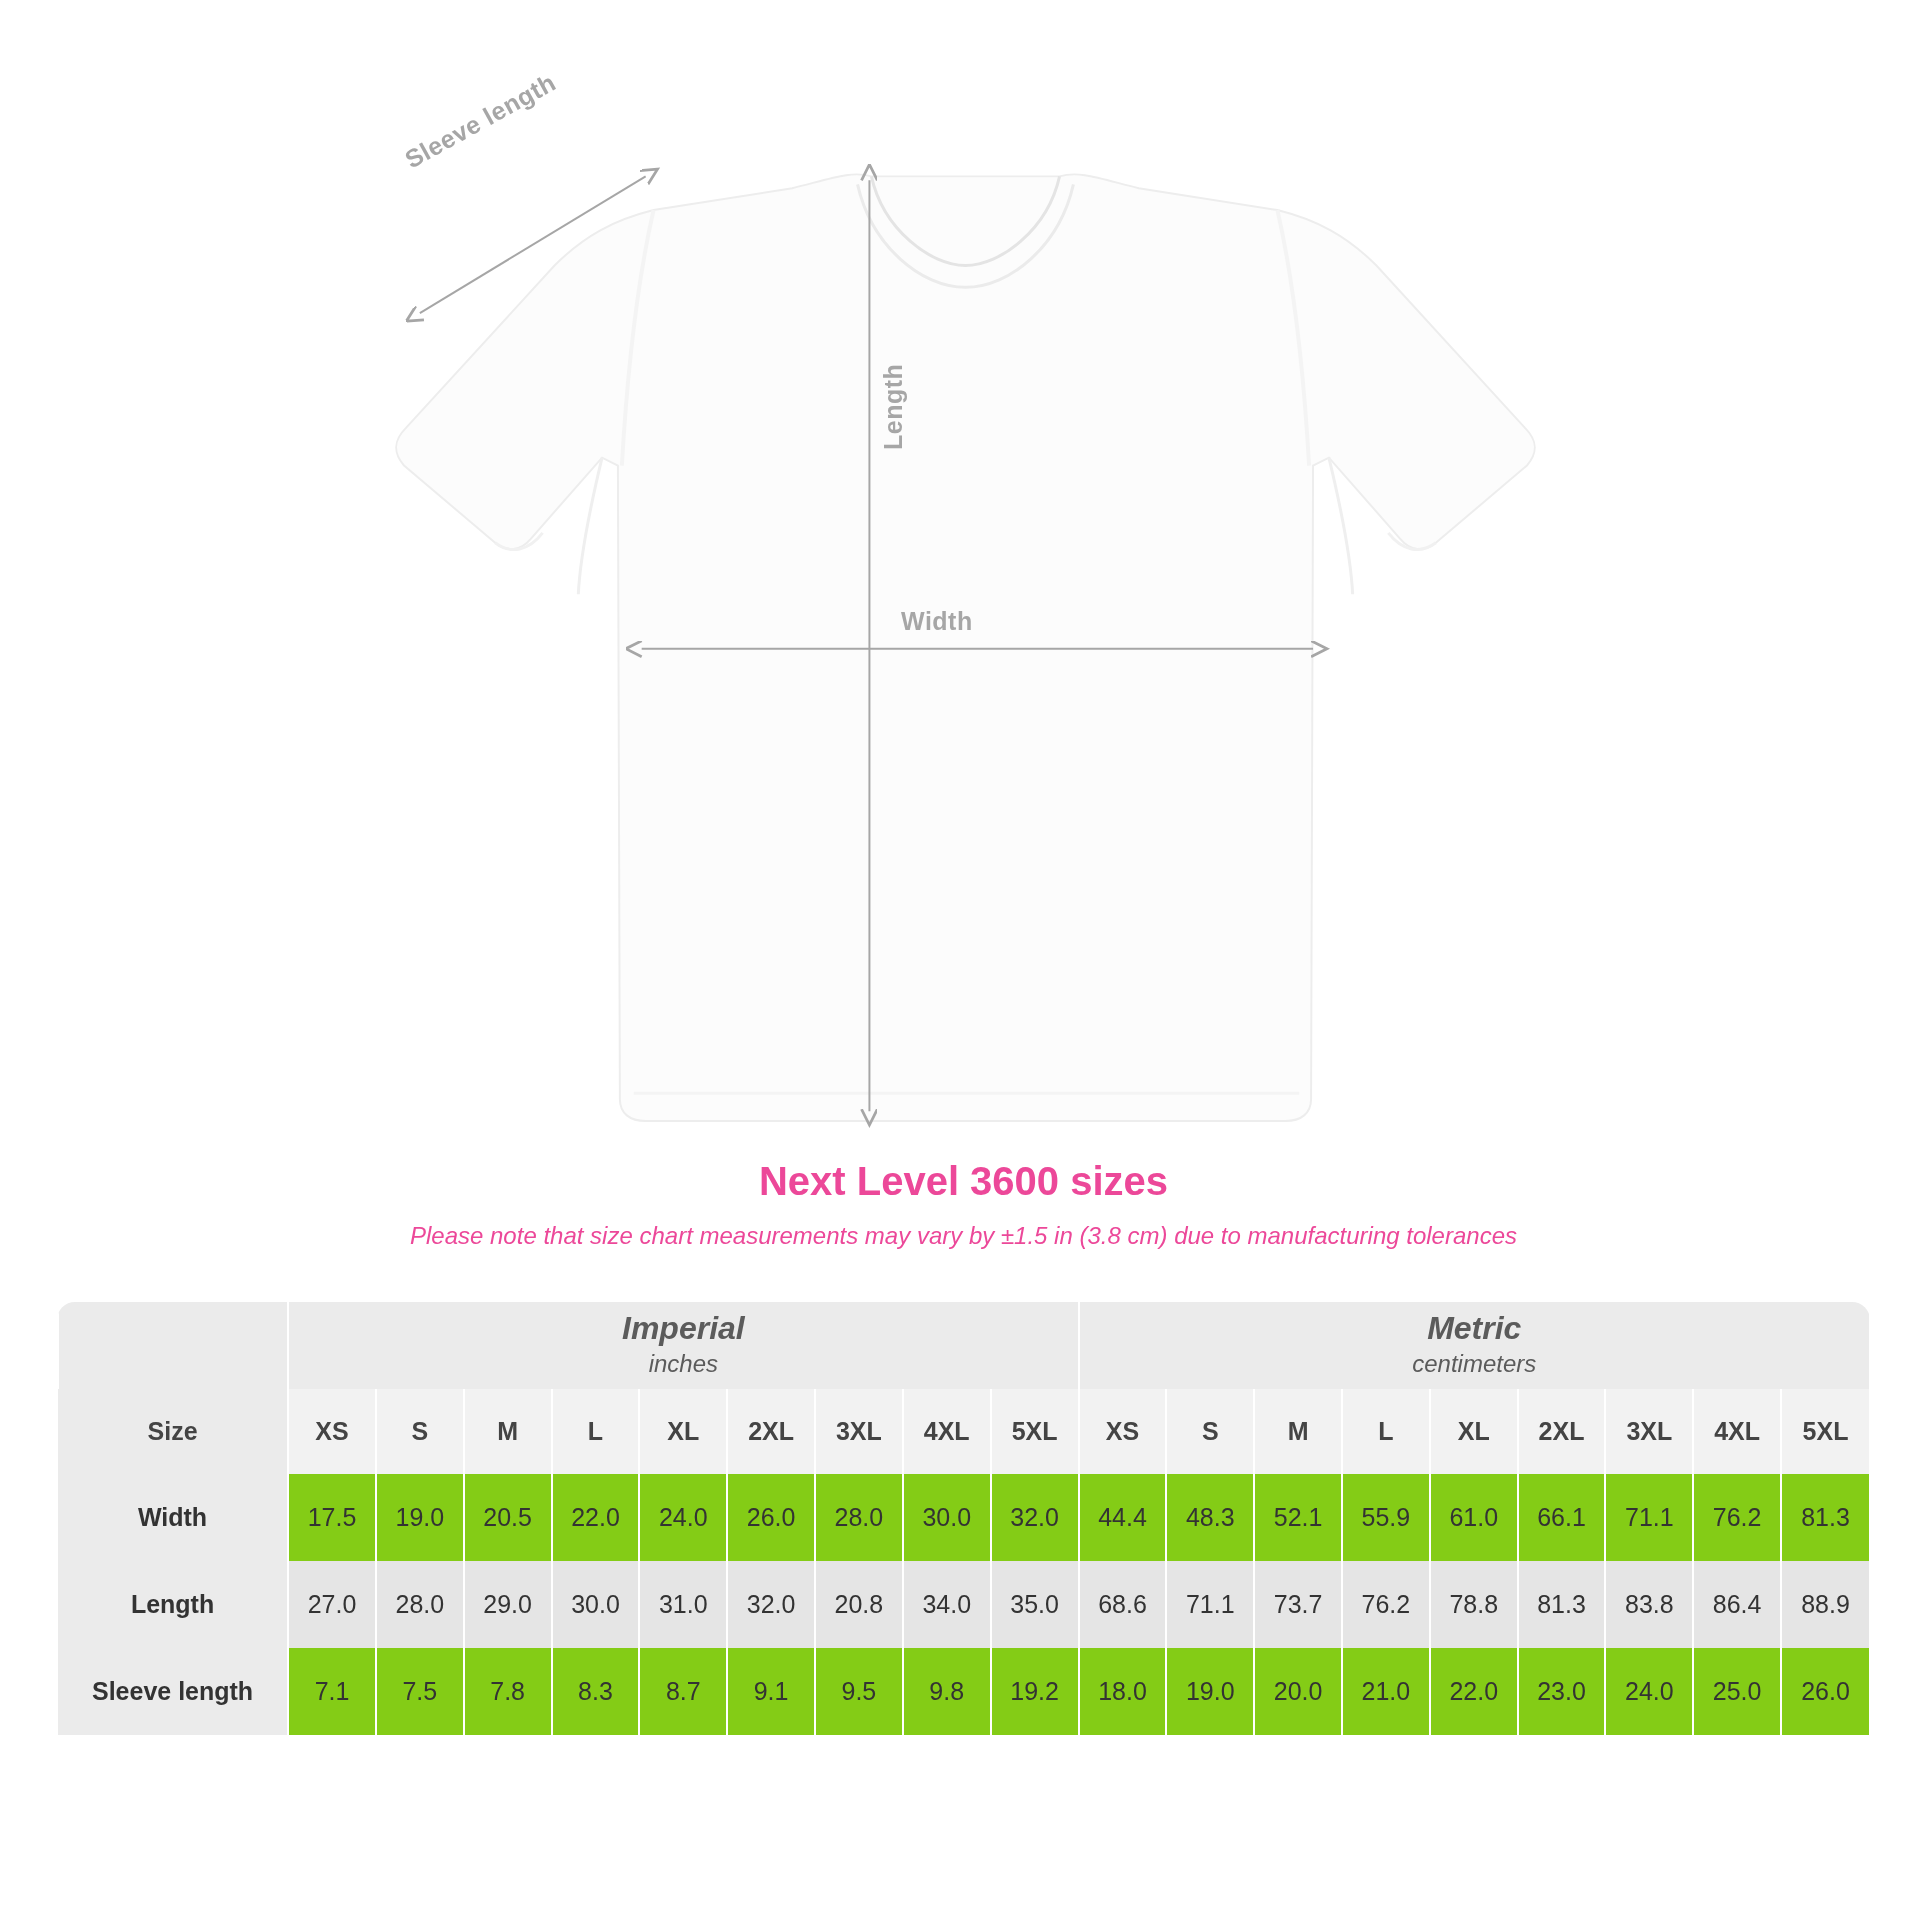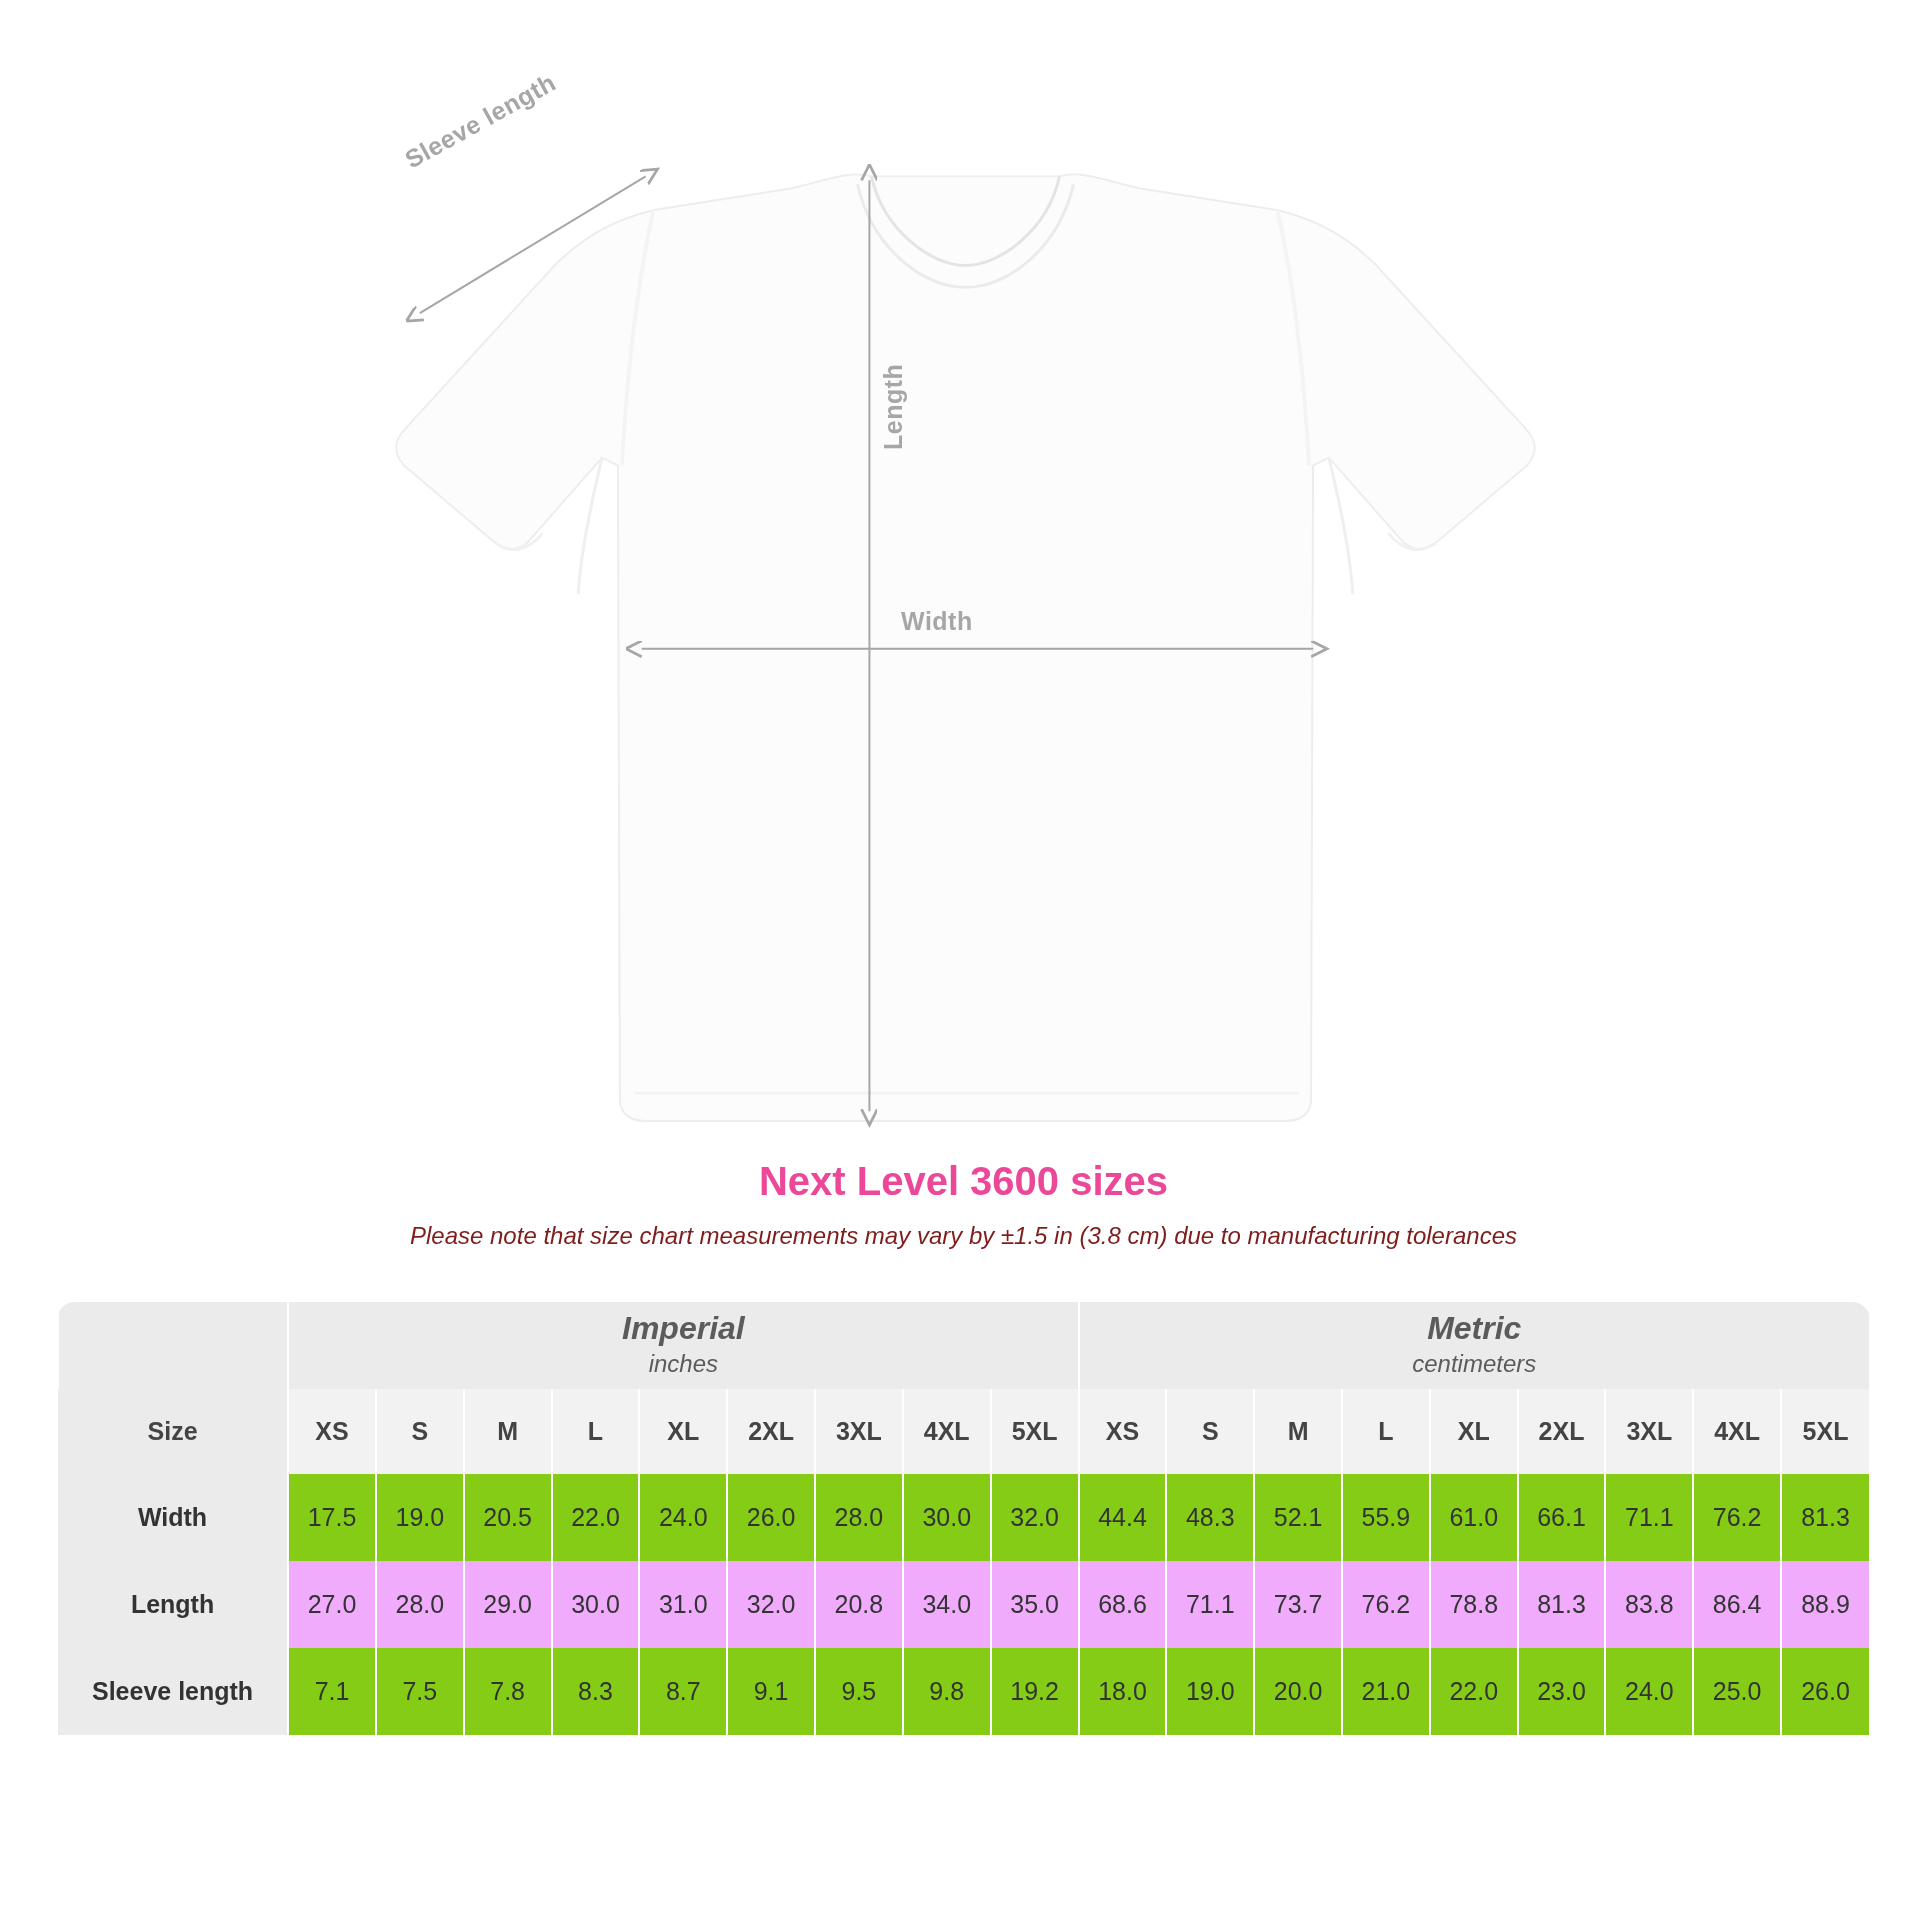--- a/index.html
+++ b/index.html
@@ -63,21 +63,21 @@
   }
   .chart-title {
     font-size: 40px;
     font-weight: bold;
     color: #ec4899;
     margin: 0;
   }
   .chart-note {
     font-size: 24px;
     font-style: italic;
-    color: #7f1d1d;
+    color: #ec4899;
     margin: 18px 0 0 0;
   }
 
   
   .table-wrap {
     margin: 52px 57px 0 57px;
     border-radius: 18px 18px 0 0;
     overflow: hidden;
   }
   table.size-table {
@@ -116,21 +116,21 @@
   tr.header-row td {
     background: #f2f2f2;
     font-weight: bold;
     color: #444444;
     height: 85px;
   }
   tr.header-row td.rowlabel {
     background: #ebebeb;
   }
   tr.data-row td {
-    background: #f0abfc;
+    background: #e5e5e5;
   }
   tr.data-row.alt td {
     background: #84cc16;
   }
   tr.data-row td.rowlabel,
   tr.data-row.alt td.rowlabel {
     background: #ebebeb;
     font-weight: bold;
     color: #333333;
   }

